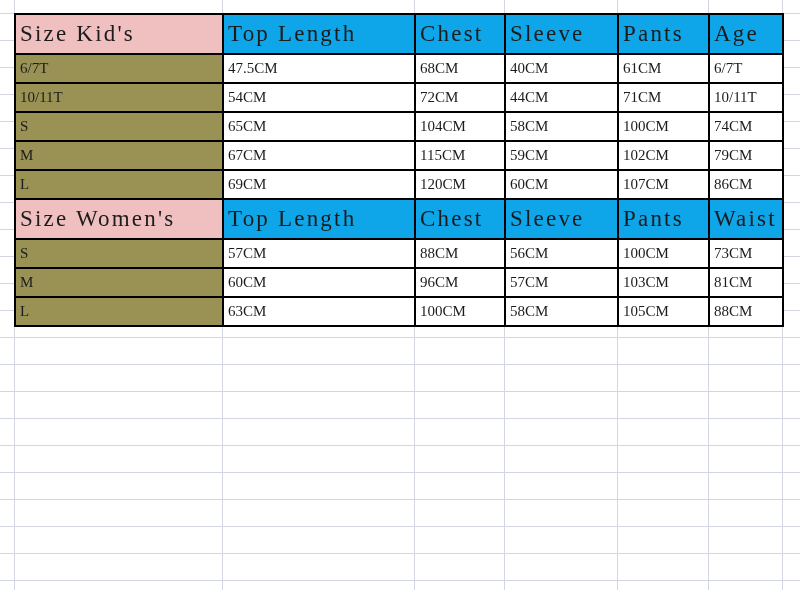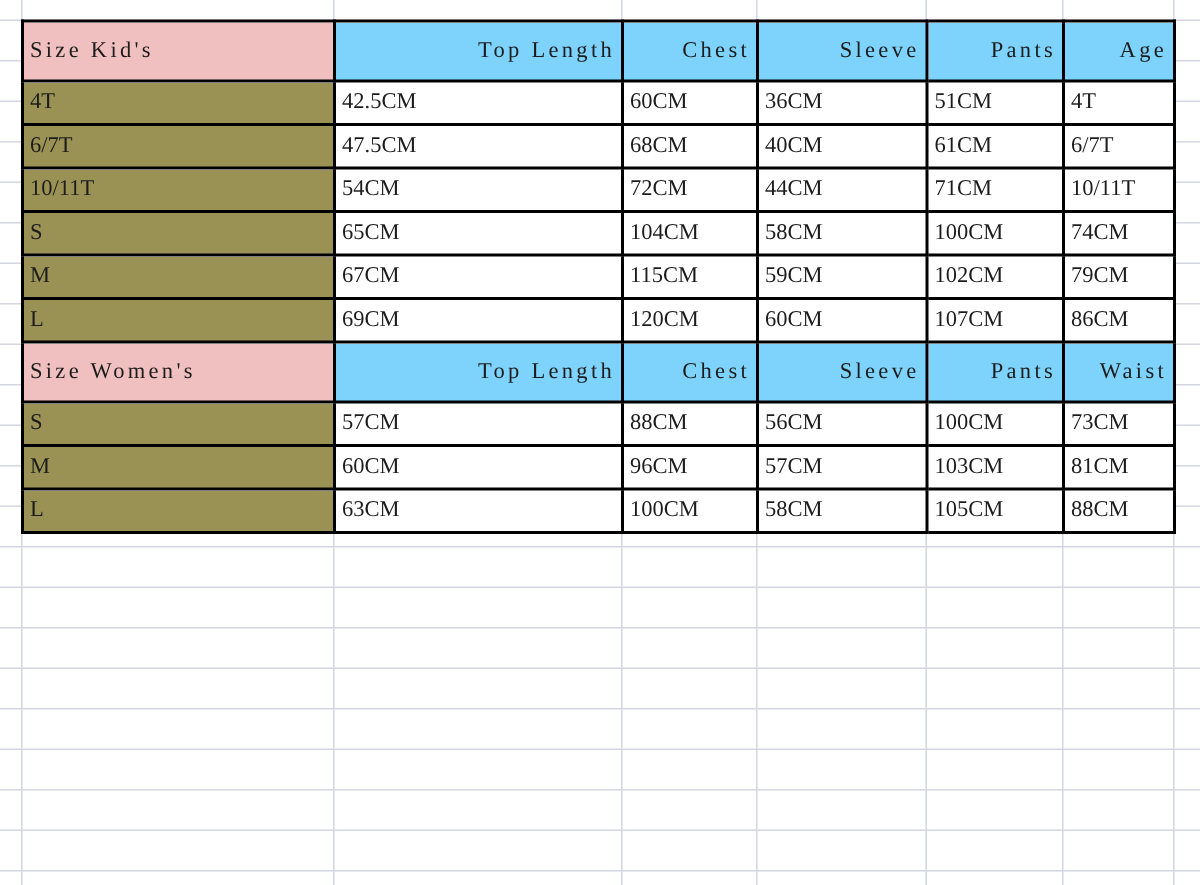--- a/index.html
+++ b/index.html
@@ -64,30 +64,29 @@
   col.c-size   { width: 208px; }
   col.c-top    { width: 192px; }
   col.c-chest  { width: 90px; }
   col.c-sleeve { width: 113px; }
   col.c-pants  { width: 91px; }
   col.c-last   { width: 74px; }
 
   
   tr.section-row td {
     height: 38px;
-    font-size: 15px;
+    font-size: 23px;
     letter-spacing: 2.2px;
     margin-left: 36px;
   }
   td.head-size {
     background: #f0bfbf;
   }
   td.head-col {
-    background: #7dd3fc;
-    text-align: right;
+    background: #0ea5e9;
   }
 
   
   tr.data-row td {
     height: 27px;
     font-size: 15px;
   }
   td.cell-size {
     background: #9a9255;
   }
@@ -143,28 +142,20 @@
     <tbody id="size-table-body">
         <tr class="section-row">
           <td class="head-size">Size Kid's</td>
           <td class="head-col">Top Length</td>
           <td class="head-col">Chest</td>
           <td class="head-col">Sleeve</td>
           <td class="head-col">Pants</td>
           <td class="head-col">Age</td>
         </tr>
         <tr class="data-row">
-          <td class="cell-size">4T</td>
-          <td class="cell-val">42.5CM</td>
-          <td class="cell-val">60CM</td>
-          <td class="cell-val">36CM</td>
-          <td class="cell-val">51CM</td>
-          <td class="cell-val">4T</td>
-        </tr>
-        <tr class="data-row">
           <td class="cell-size">6/7T</td>
           <td class="cell-val">47.5CM</td>
           <td class="cell-val">68CM</td>
           <td class="cell-val">40CM</td>
           <td class="cell-val">61CM</td>
           <td class="cell-val">6/7T</td>
         </tr>
         <tr class="data-row">
           <td class="cell-size">10/11T</td>
           <td class="cell-val">54CM</td>

